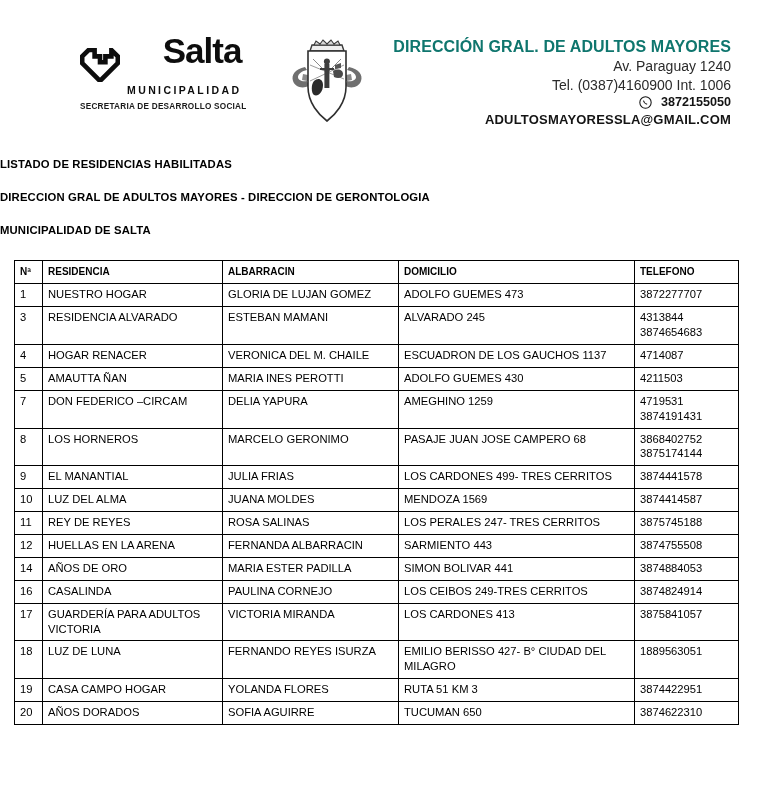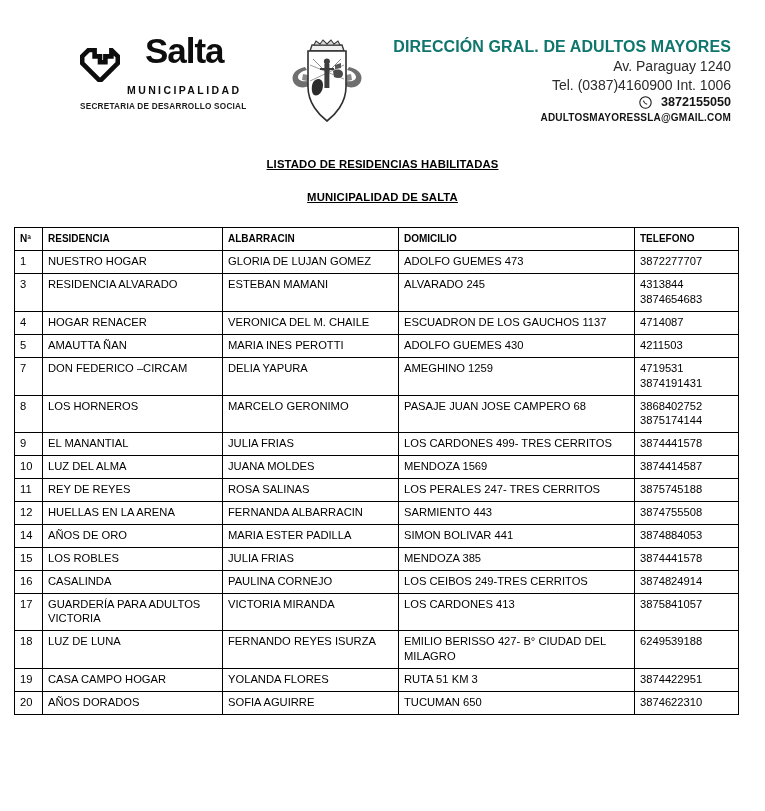--- a/index.html
+++ b/index.html
@@ -40,21 +40,21 @@
   }
   .heart-icon {
     width: 40px;
     height: 34px;
     flex: 0 0 40px;
     display: block;
   }
   .logo-wordmark {
     display: flex;
     flex-direction: column;
-    align-items: center;
+    align-items: flex-end;
     line-height: 1;
   }
   .logo-salta {
     font-size: 35px;
     font-weight: bold;
     letter-spacing: -1px;
     line-height: 0.95;
     color: #0d0d0d;
   }
   .logo-muni {
@@ -112,31 +112,29 @@
     align-items: center;
     justify-content: flex-end;
     gap: 9px;
   }
   .wa-icon {
     width: 13px;
     height: 13px;
     display: block;
   }
   .contact-mail {
-    font-size: 10px;
+    font-size: 13px;
     font-weight: bold;
     letter-spacing: 0.2px;
     color: #141414;
   }
 
   
   .title-group {
     margin-top: 26px;
-    text-align: center;
-    text-decoration: underline;
   }
   .title-group .t-line {
     font-size: 11.3px;
     font-weight: bold;
     letter-spacing: 0.15px;
     margin-bottom: 21px;
     color: #000;
   }
   .title-group .t-line:last-child { margin-bottom: 12px; }
 
@@ -244,20 +242,21 @@
         </svg>
       </span>
       <span>3872155050</span>
     </div>
     <div class="contact-mail">ADULTOSMAYORESSLA@GMAIL.COM</div>
   </div>
 </div>
 
 <div class="title-group">
   <div class="t-line">LISTADO DE RESIDENCIAS HABILITADAS</div>
+  <div class="t-line">DIRECCION GRAL DE ADULTOS MAYORES - DIRECCION DE GERONTOLOGIA</div>
   <div class="t-line">MUNICIPALIDAD DE SALTA</div>
 </div>
 
 <div class="table-wrap">
   <table class="listado">
     <colgroup>
       <col class="c-num">
         <col class="c-res">
         <col class="c-resp">
       <col class="c-dom">
@@ -369,29 +368,20 @@
         <tr>
           <td class="num">14</td>
           <td>AÑOS DE ORO</td>
           <td>MARIA ESTER PADILLA</td>
           <td>SIMON BOLIVAR 441</td>
           <td>
             <span class="tel-line">3874884053</span>
           </td>
         </tr>
         <tr>
-          <td class="num">15</td>
-          <td>LOS ROBLES</td>
-          <td>JULIA FRIAS</td>
-          <td>MENDOZA 385</td>
-          <td>
-            <span class="tel-line">3874441578</span>
-          </td>
-        </tr>
-        <tr>
           <td class="num">16</td>
           <td>CASALINDA</td>
           <td>PAULINA CORNEJO</td>
           <td>LOS CEIBOS 249-TRES CERRITOS</td>
           <td>
             <span class="tel-line">3874824914</span>
           </td>
         </tr>
         <tr>
           <td class="num">17</td>
@@ -401,21 +391,21 @@
           <td>
             <span class="tel-line">3875841057</span>
           </td>
         </tr>
         <tr>
           <td class="num">18</td>
           <td>LUZ DE LUNA</td>
           <td>FERNANDO REYES ISURZA</td>
           <td>EMILIO BERISSO 427- B° CIUDAD DEL MILAGRO</td>
           <td>
-            <span class="tel-line">6249539188</span>
+            <span class="tel-line">1889563051</span>
           </td>
         </tr>
         <tr>
           <td class="num">19</td>
           <td>CASA CAMPO HOGAR</td>
           <td>YOLANDA FLORES</td>
           <td>RUTA 51 KM 3</td>
           <td>
             <span class="tel-line">3874422951</span>
           </td>

